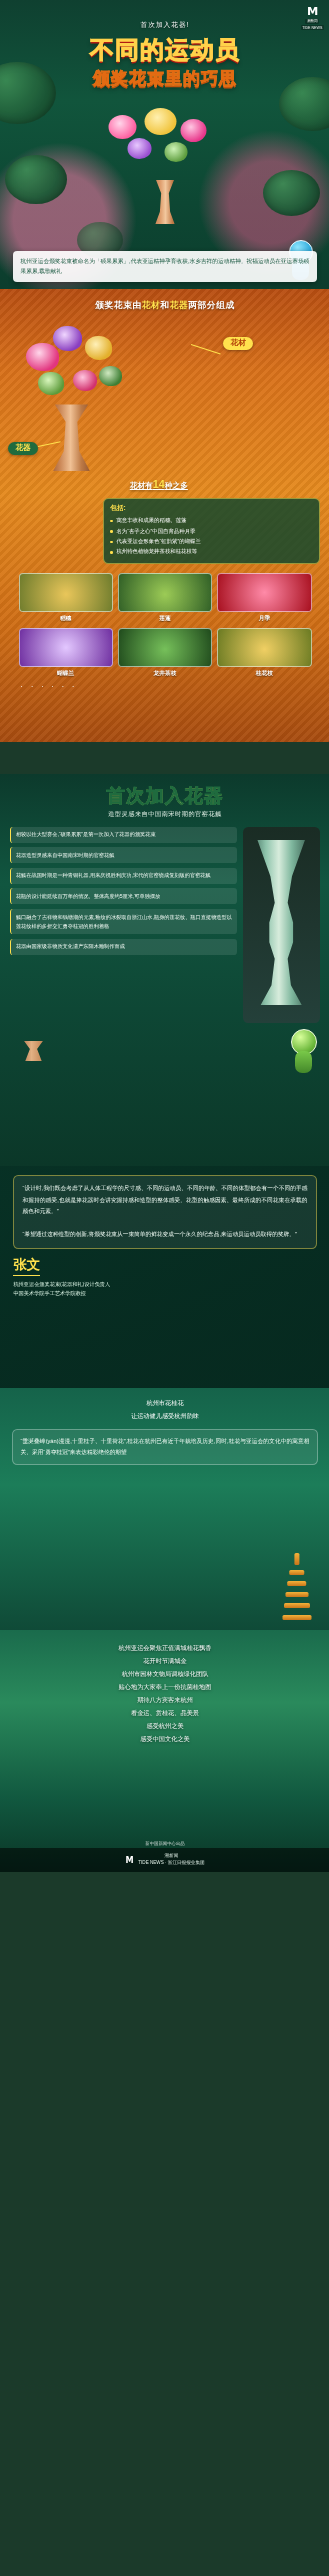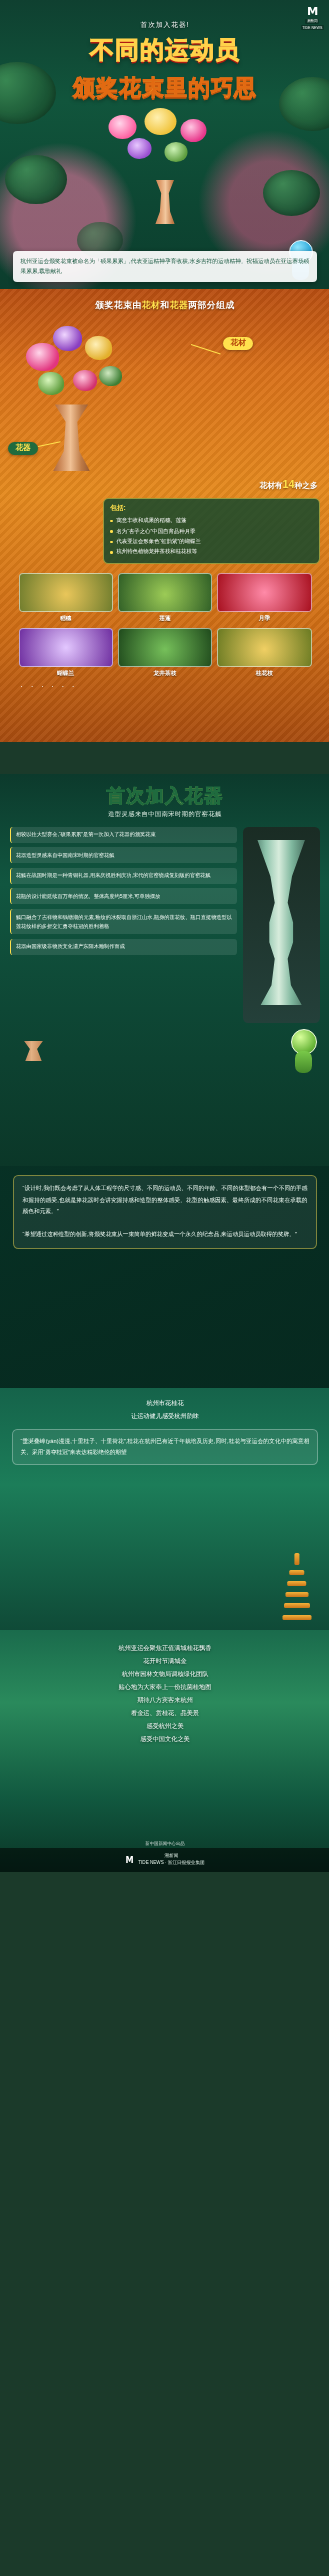--- a/index.html
+++ b/index.html
@@ -50,22 +50,22 @@
     position: absolute; top: 34px; left: 0; right: 0; text-align: center;
   }
   .hero-title .l1 {
     font-size: 24px; font-weight: bold; letter-spacing: 1px;
     color: #ff3c2e;
     -webkit-text-stroke: 1px #ffd24a;
     text-shadow: 0 1.5px 0 #b01c12, 0 2.6px 4.1px rgba(0,0,0,.45);
     font-family: "DejaVu Sans", sans-serif;
   }
   .hero-title .l2 {
-    margin-top: 7px;
-    font-size: 22px; font-weight: bold; letter-spacing: 1px;
+    margin-top: 1px;
+    font-size: 17px; font-weight: bold; letter-spacing: 1px;
     color: #ffe14d;
     -webkit-text-stroke: 0.8px #e26a12;
     text-shadow: 0 1.5px 0 #c2540d, 0 2.6px 4.1px rgba(0,0,0,.45);
     font-family: "DejaVu Sans", sans-serif;
   }
 
   .bouquet {
     position: absolute; left: 50%; transform: translateX(-50%);
     top: 106px; width: 155px; height: 118px;
   }
@@ -130,23 +130,24 @@
   .label-pill {
     position: absolute;
     background: #ffe14d; color: #b3410a; font-weight: bold;
     font-size: 7.7px; padding: 1.5px 7.2px; border-radius: 7.2px;
     box-shadow: 0 1px 3.1px rgba(0,0,0,.35);
   }
   .label-pill.green { background: #1f6b3e; color: #ffe14d; }
   .callout-line { position: absolute; background: #ffe14d; height: 1px; transform-origin: left center; }
 
   .count-line {
-    text-align: right; padding: 3.1px 12.4px 5.2px 0;
+    text-align: center; padding: 3.1px 12.4px 5.2px 0;
     font-size: 7.7px; color: #ffffff; font-weight: bold;
     text-shadow: 0 1px 2.1px rgba(0,0,0,.4);
+    text-decoration: underline;
   }
   .count-line .num { color: #ffe14d; font-size: 10.8px; }
 
   .includes {
     margin: 2.1px 10.3px 0 103px;
     background: rgba(12,70,45,.82);
     border: 0.5px solid rgba(255,225,77,.5);
     border-radius: 5.2px; padding: 5.2px 6.2px;
   }
   .includes h4 { color: #ffe14d; font-size: 6.7px; margin-bottom: 3.1px; }
@@ -452,20 +453,25 @@
         <div class="head"></div>
         <div class="body"></div>
       </div>
     </div>
   </section>
 
   <section class="sec4">
     <div class="quote-card" style="white-space:pre-line;">“设计时,我们既会考虑了从人体工程学的尺寸感、不同的运动员、不同的年龄、不同的体型都会有一个不同的手感和握持的感受,也就是捧花器时会讲究握持感和造型的整体感受。花型的触感因素、最终所成的不同花束在承载的颜色和元素。”
 
 “希望通过这种造型的创新,将颁奖花束从一束简单的鲜花变成一个永久的纪念品,来运动员运动员取得的奖牌。”</div>
+    <div class="sign">
+      <div class="name">张文</div>
+      <div class="role" style="white-space:pre-line;">杭州亚运会颁奖花束(花器和礼)设计负责人
+中国美术学院手工艺术学院教授</div>
+    </div>
   </section>
 
   <section class="sec5">
     <div class="sec5-sub">杭州市花桂花</div>
     <div class="sec5-sub">让运动健儿感受杭州韵味</div>
     <div class="poem-card">“垂涎叠嶂(yán)漫漫,十里桂子、十里荷花”,桂花在杭州已有近千年栽培及历史,同时,桂花与亚运会的文化中的寓意相关、采用“勇夺桂冠”来表达精彩绝伦的期望</div>
     <div class="pagoda">
       <div class="tier" style="width:29px;height:5.2px;bottom:0;"></div>
       <div class="tier" style="width:26px;height:5.2px;bottom:11.3px;"></div>
       <div class="tier" style="width:23px;height:5.2px;bottom:23px;"></div>

